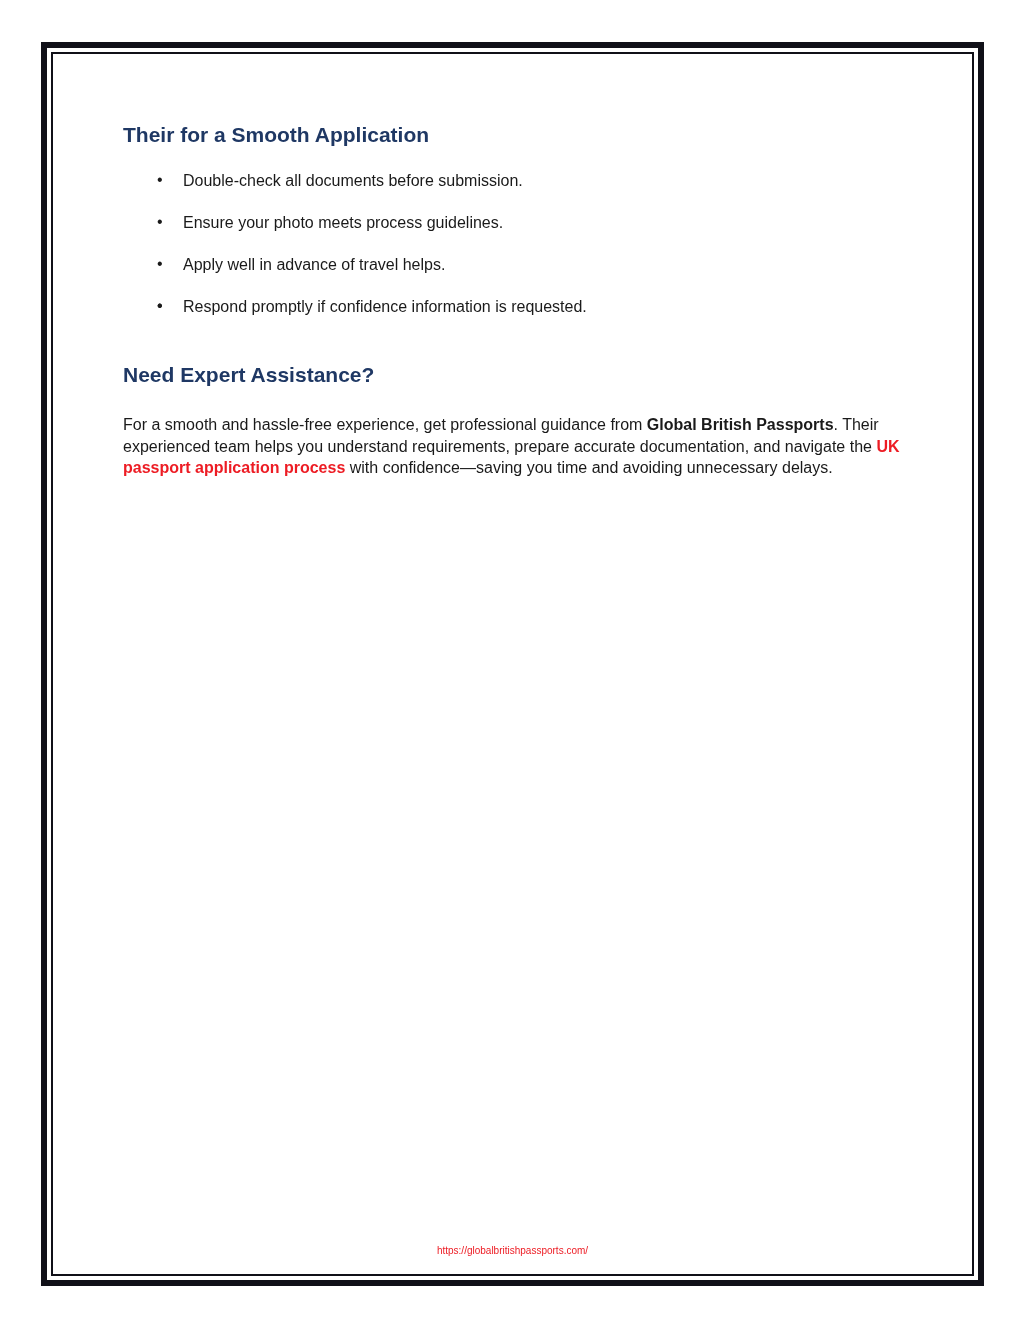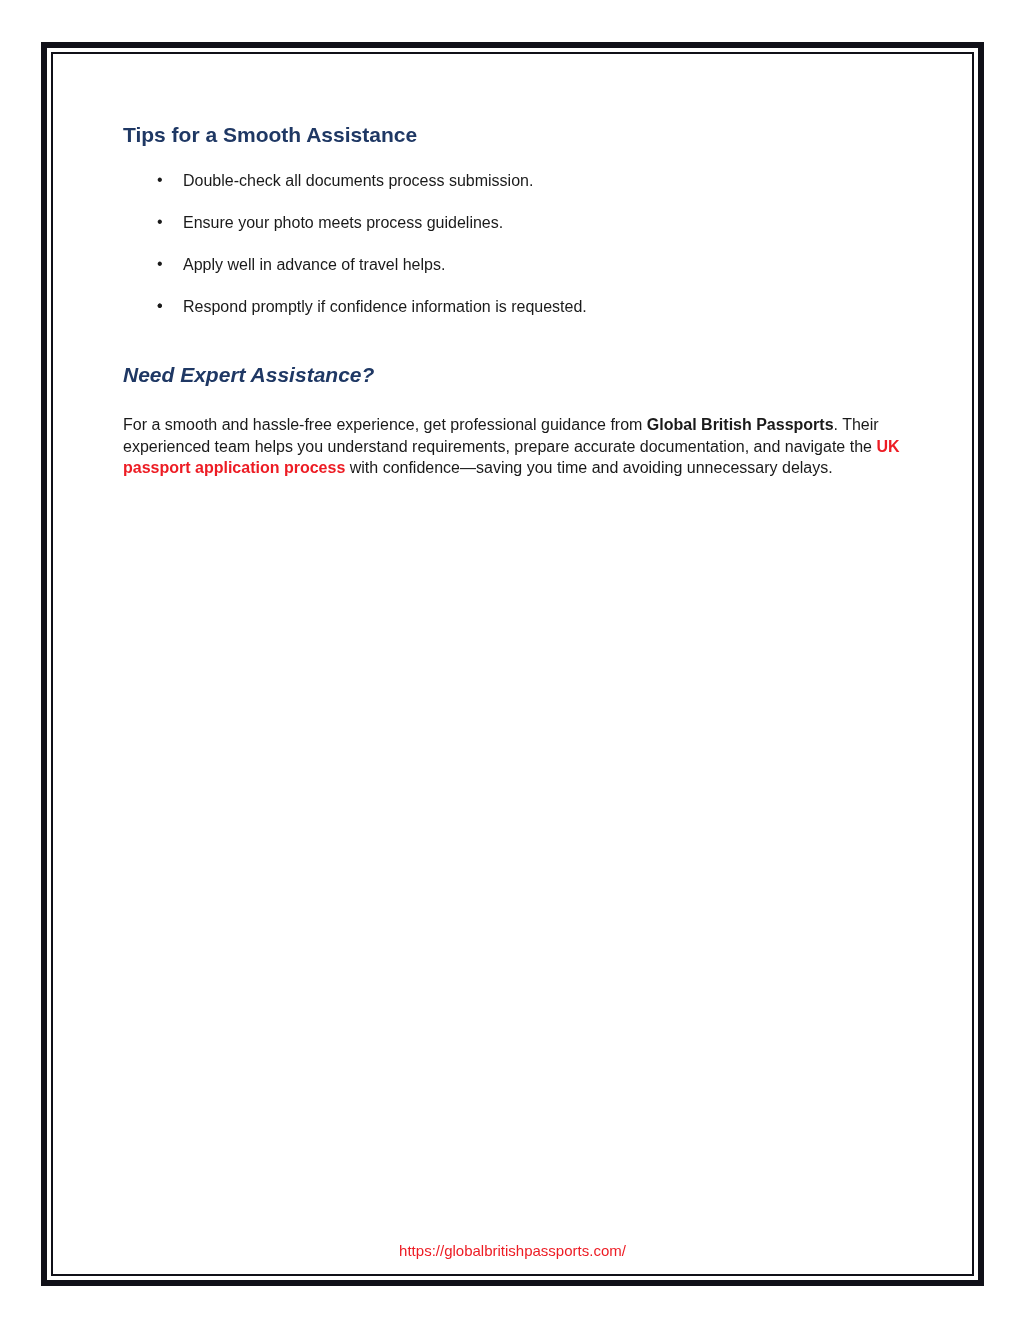--- a/index.html
+++ b/index.html
@@ -58,59 +58,58 @@
   }
   .tips-list li .bullet-dot {
     position: absolute;
     left: 34px;
     top: -1px;
     font-size: 16px;
     color: #1a1a1a;
   }
   .h-assist {
     margin-top: 45px;
-    font-style: italic;
   }
   .assist-paragraph {
     margin-top: 26px;
     font-size: 16px;
     line-height: 21.5px;
     width: 782px;
     color: #1a1a1a;
   }
   .assist-paragraph .seg-bold { font-weight: bold; }
   .assist-paragraph .seg-red { color: #ed1c24; font-weight: bold; }
   .footer {
     position: absolute;
     left: 0;
     bottom: 13px;
     width: 100%;
     text-align: center;
   }
   .footer-link {
-    font-size: 15px;
+    font-size: 10px;
     line-height: 20px;
     color: #ed1c24;
     text-decoration: none;
   }
 </style>
 </head>
 <body>
 
 <div class="frame-outer">
   <div class="frame-gap">
     <div class="frame-content">
       <div class="content">
 
-        <h1 class="h-section">Tips for a Smooth Assistance</h1>
+        <h1 class="h-section">Their for a Smooth Application</h1>
 
         <ul class="tips-list">
           <li>
             <span class="bullet-dot">•</span>
-            <span>Double-check all documents process submission.</span>
+            <span>Double-check all documents before submission.</span>
           </li>
           <li>
             <span class="bullet-dot">•</span>
             <span>Ensure your photo meets process guidelines.</span>
           </li>
           <li>
             <span class="bullet-dot">•</span>
             <span>Apply well in advance of travel helps.</span>
           </li>
           <li>

